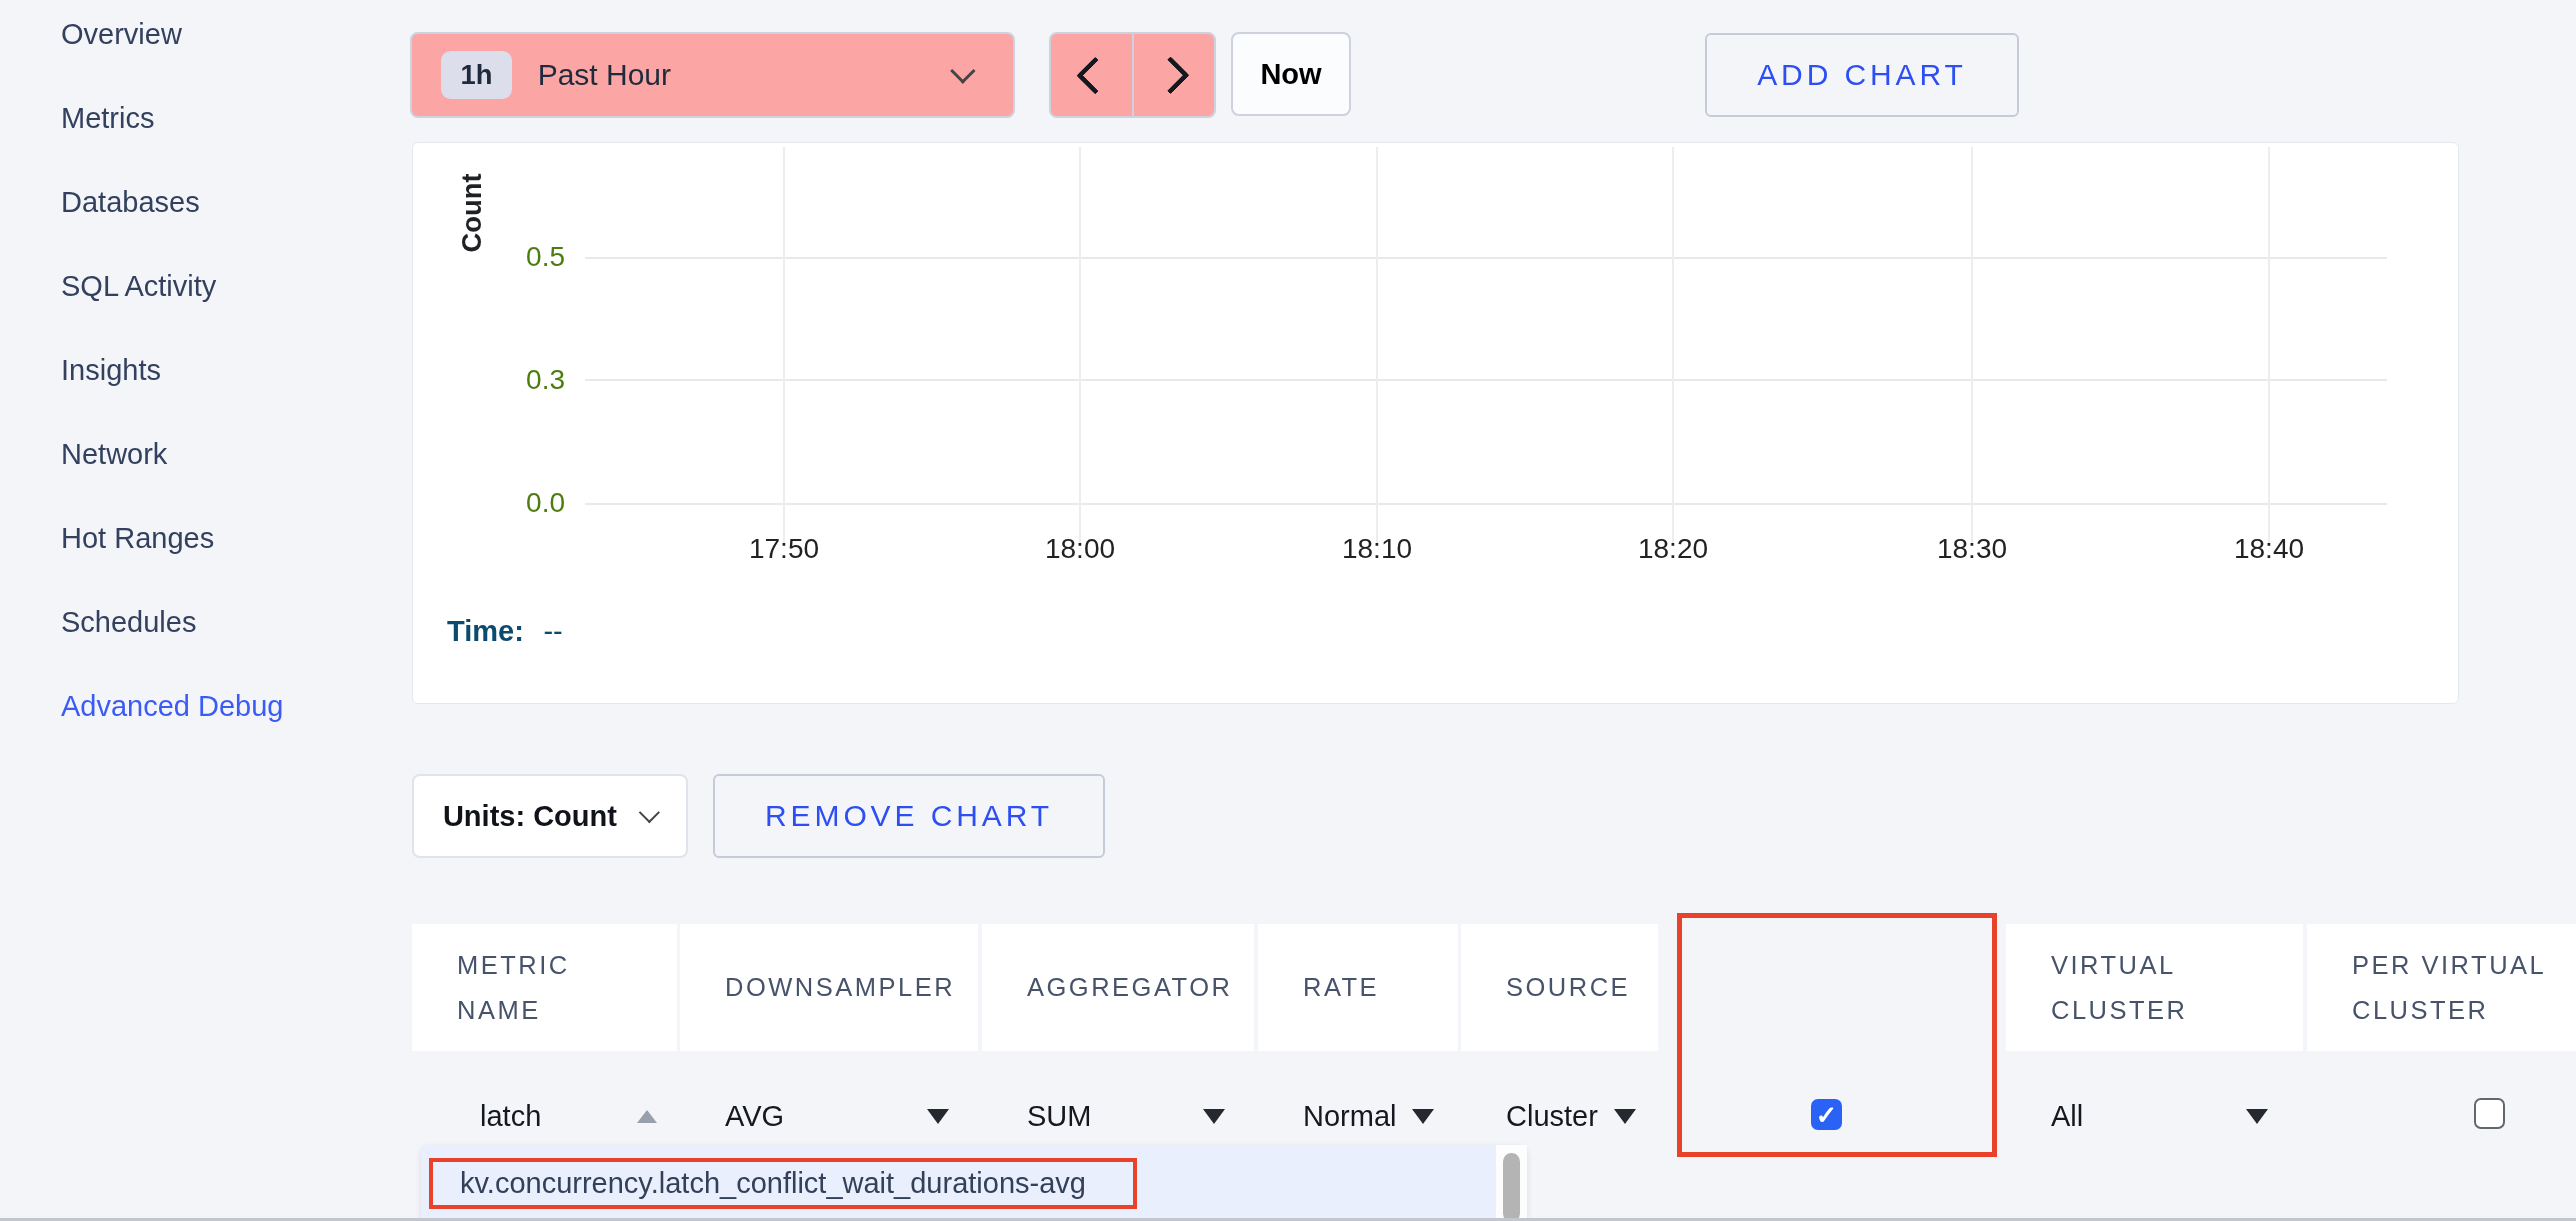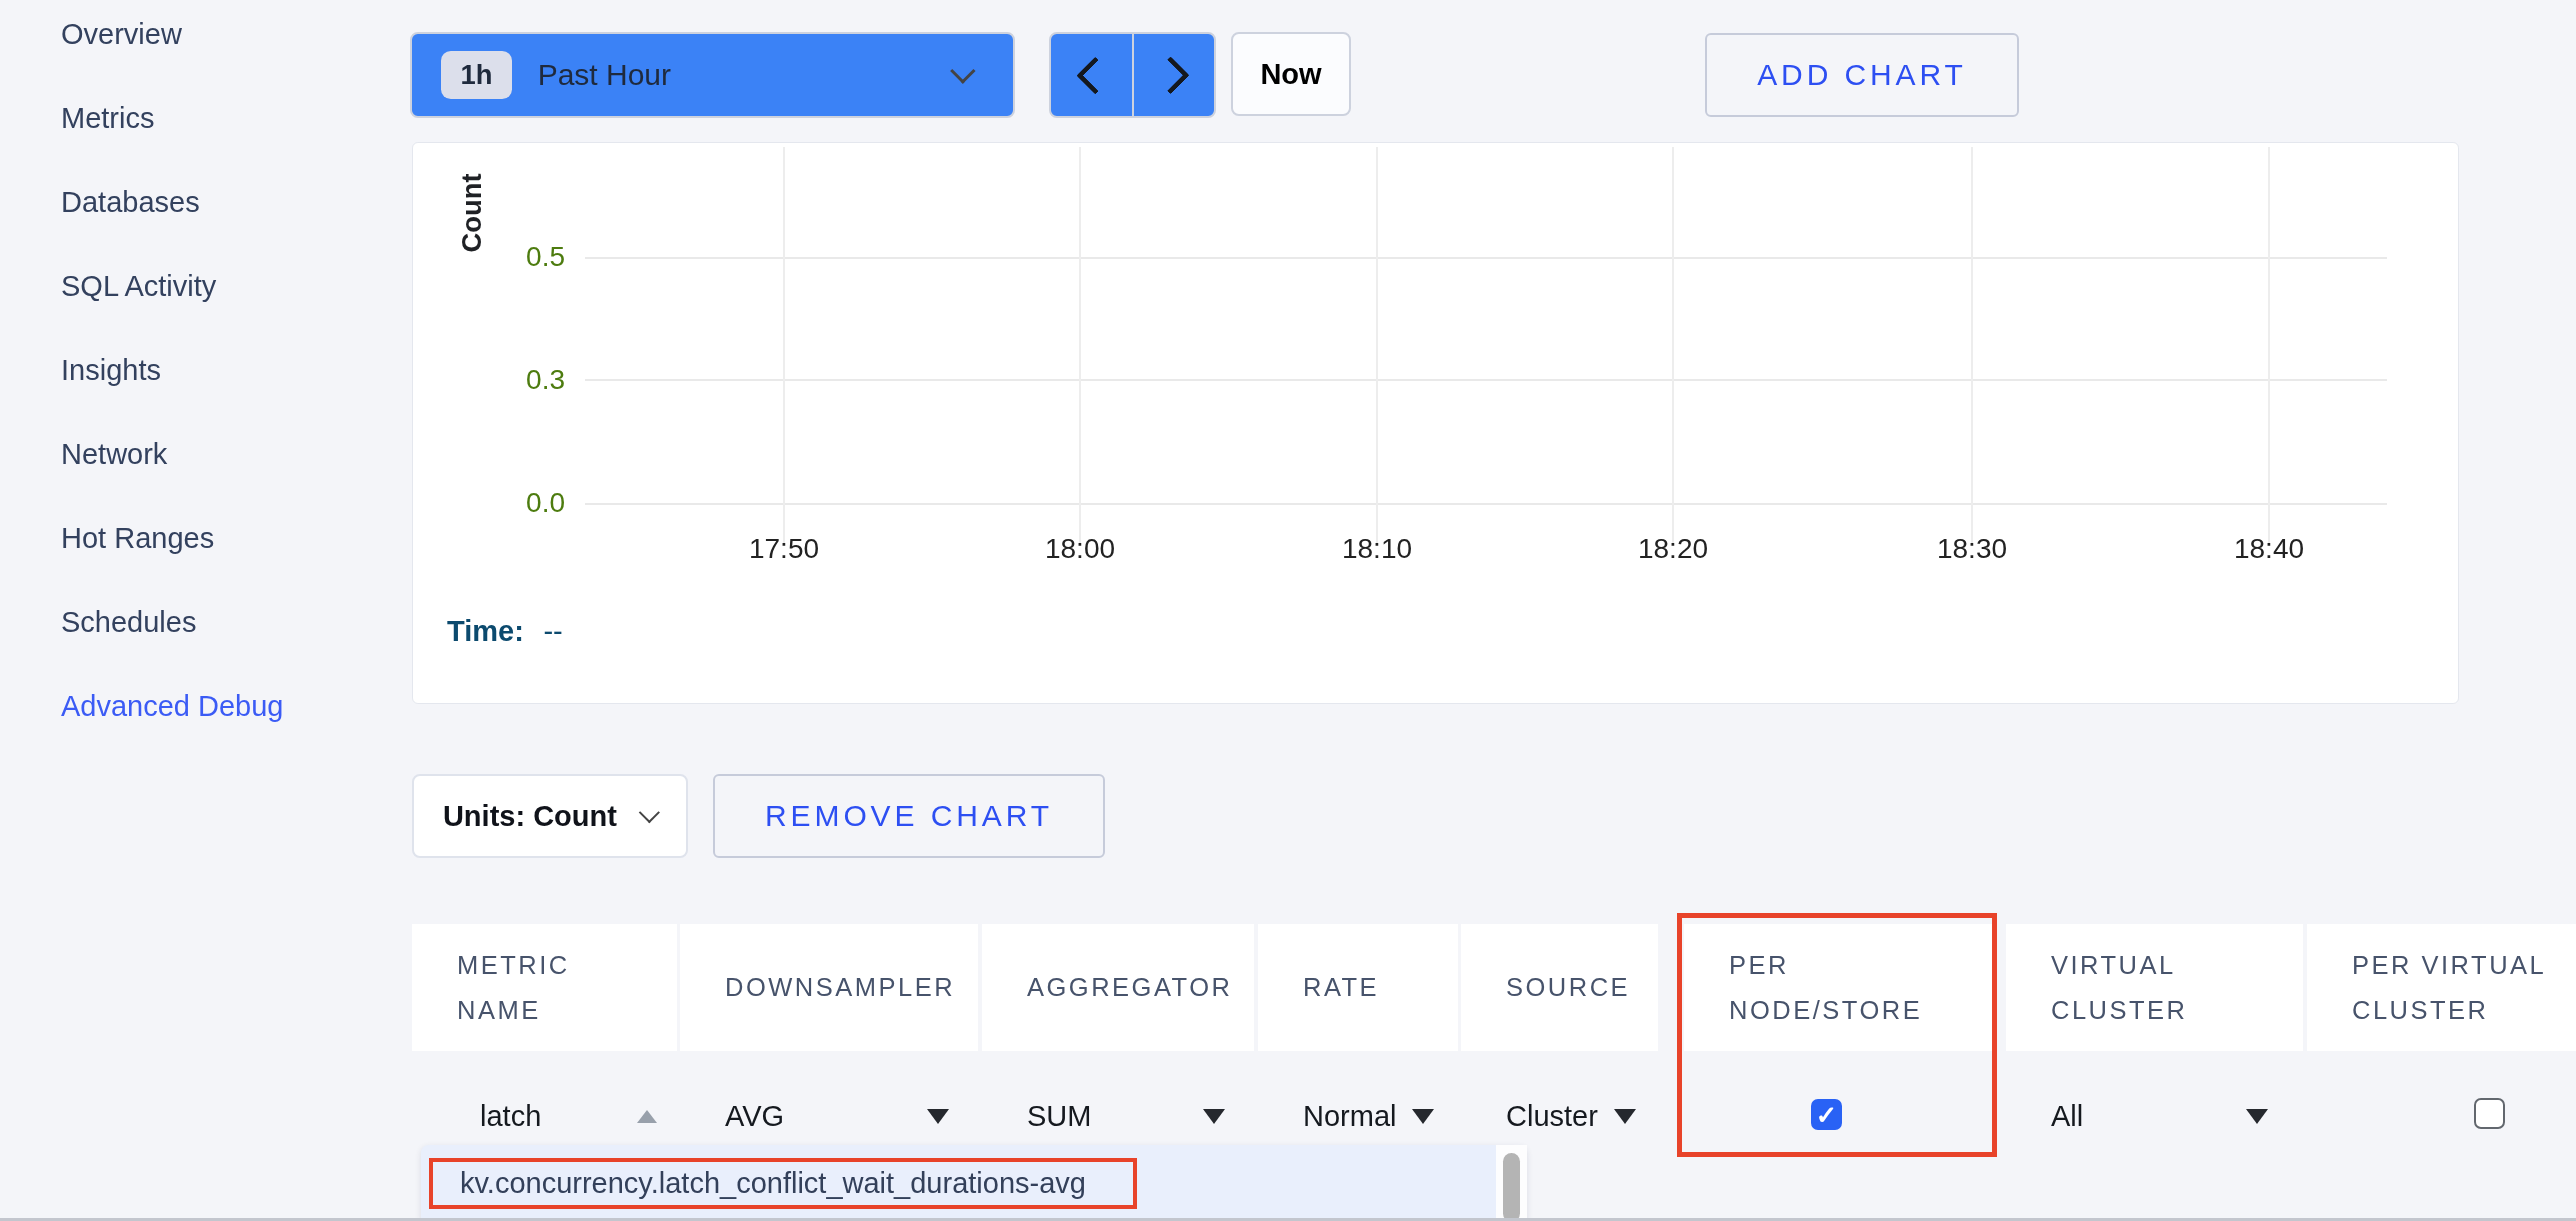--- a/index.html
+++ b/index.html
@@ -6,21 +6,21 @@
   body{background:#f4f5f9;font-family:"Liberation Sans", sans-serif;}
   #app{position:relative;width:2576px;height:1221px;background:#f4f5f9;overflow:hidden;}
 
   
   .sidebar{position:absolute;left:0;top:-7.8px;width:402px;}
   .side-item{height:84px;display:flex;align-items:center;padding-left:61px;
     font-size:29px;font-weight:500;color:#33415e;cursor:pointer;}
   .side-item.active{color:#3b5bf5;}
 
   
-  .box-border{background:#3b82f6;border:2px solid #cdd2de;border-radius:7.8px;box-sizing:border-box;}
+  .box-border{background:#fca5a5;border:2px solid #cdd2de;border-radius:7.8px;box-sizing:border-box;}
   .time-picker{position:absolute;left:410px;top:32px;width:605px;height:86px;
     display:flex;align-items:center;cursor:pointer;}
   .tr-badge{margin-left:29px;background:#dcdfeb;border-radius:9.8px;padding:7.8px 19.6px;
     font-size:27.4px;font-weight:700;color:#1f2a3d;}
   .tr-label{margin-left:25.5px;font-size:30px;font-weight:500;color:#1f2a3d;flex:1;}
   .chev{display:inline-block;border-right:3.9px solid #444;border-bottom:3.9px solid #444;}
   .chev-down-sm{width:14.7px;height:14.7px;transform:rotate(45deg);margin-right:41px;margin-top:-7.8px;}
   .arrow-group{position:absolute;left:1049px;top:32px;width:167px;height:86px;display:flex;}
   .arrow-btn{flex:1;display:flex;align-items:center;justify-content:center;cursor:pointer;}
   .arrow-btn + .arrow-btn{border-left:2px solid #cdd2de;}
@@ -193,23 +193,20 @@
     </div>
   <div class="th" style="left:982px;width:272px;">
       <span>AGGREGATOR</span>
     </div>
   <div class="th" style="left:1258px;width:200px;">
       <span>RATE</span>
     </div>
   <div class="th" style="left:1461px;width:197px;">
       <span>SOURCE</span>
     </div>
-  <div class="th" style="left:1684px;width:310px;">
-      <span style="max-width:225px;">PER NODE/STORE</span>
-    </div>
   <div class="th" style="left:2006px;width:297px;">
       <span style="max-width:176px;">VIRTUAL CLUSTER</span>
     </div>
   <div class="th" style="left:2307px;width:269px;">
       <span style="max-width:211px;">PER VIRTUAL CLUSTER</span>
     </div>
 
   <div class="td" style="left:435px;width:265px;padding-right:35px;">
     <input class="metric-input" value="latch" style="">
     <span class="tri-up"></span>

